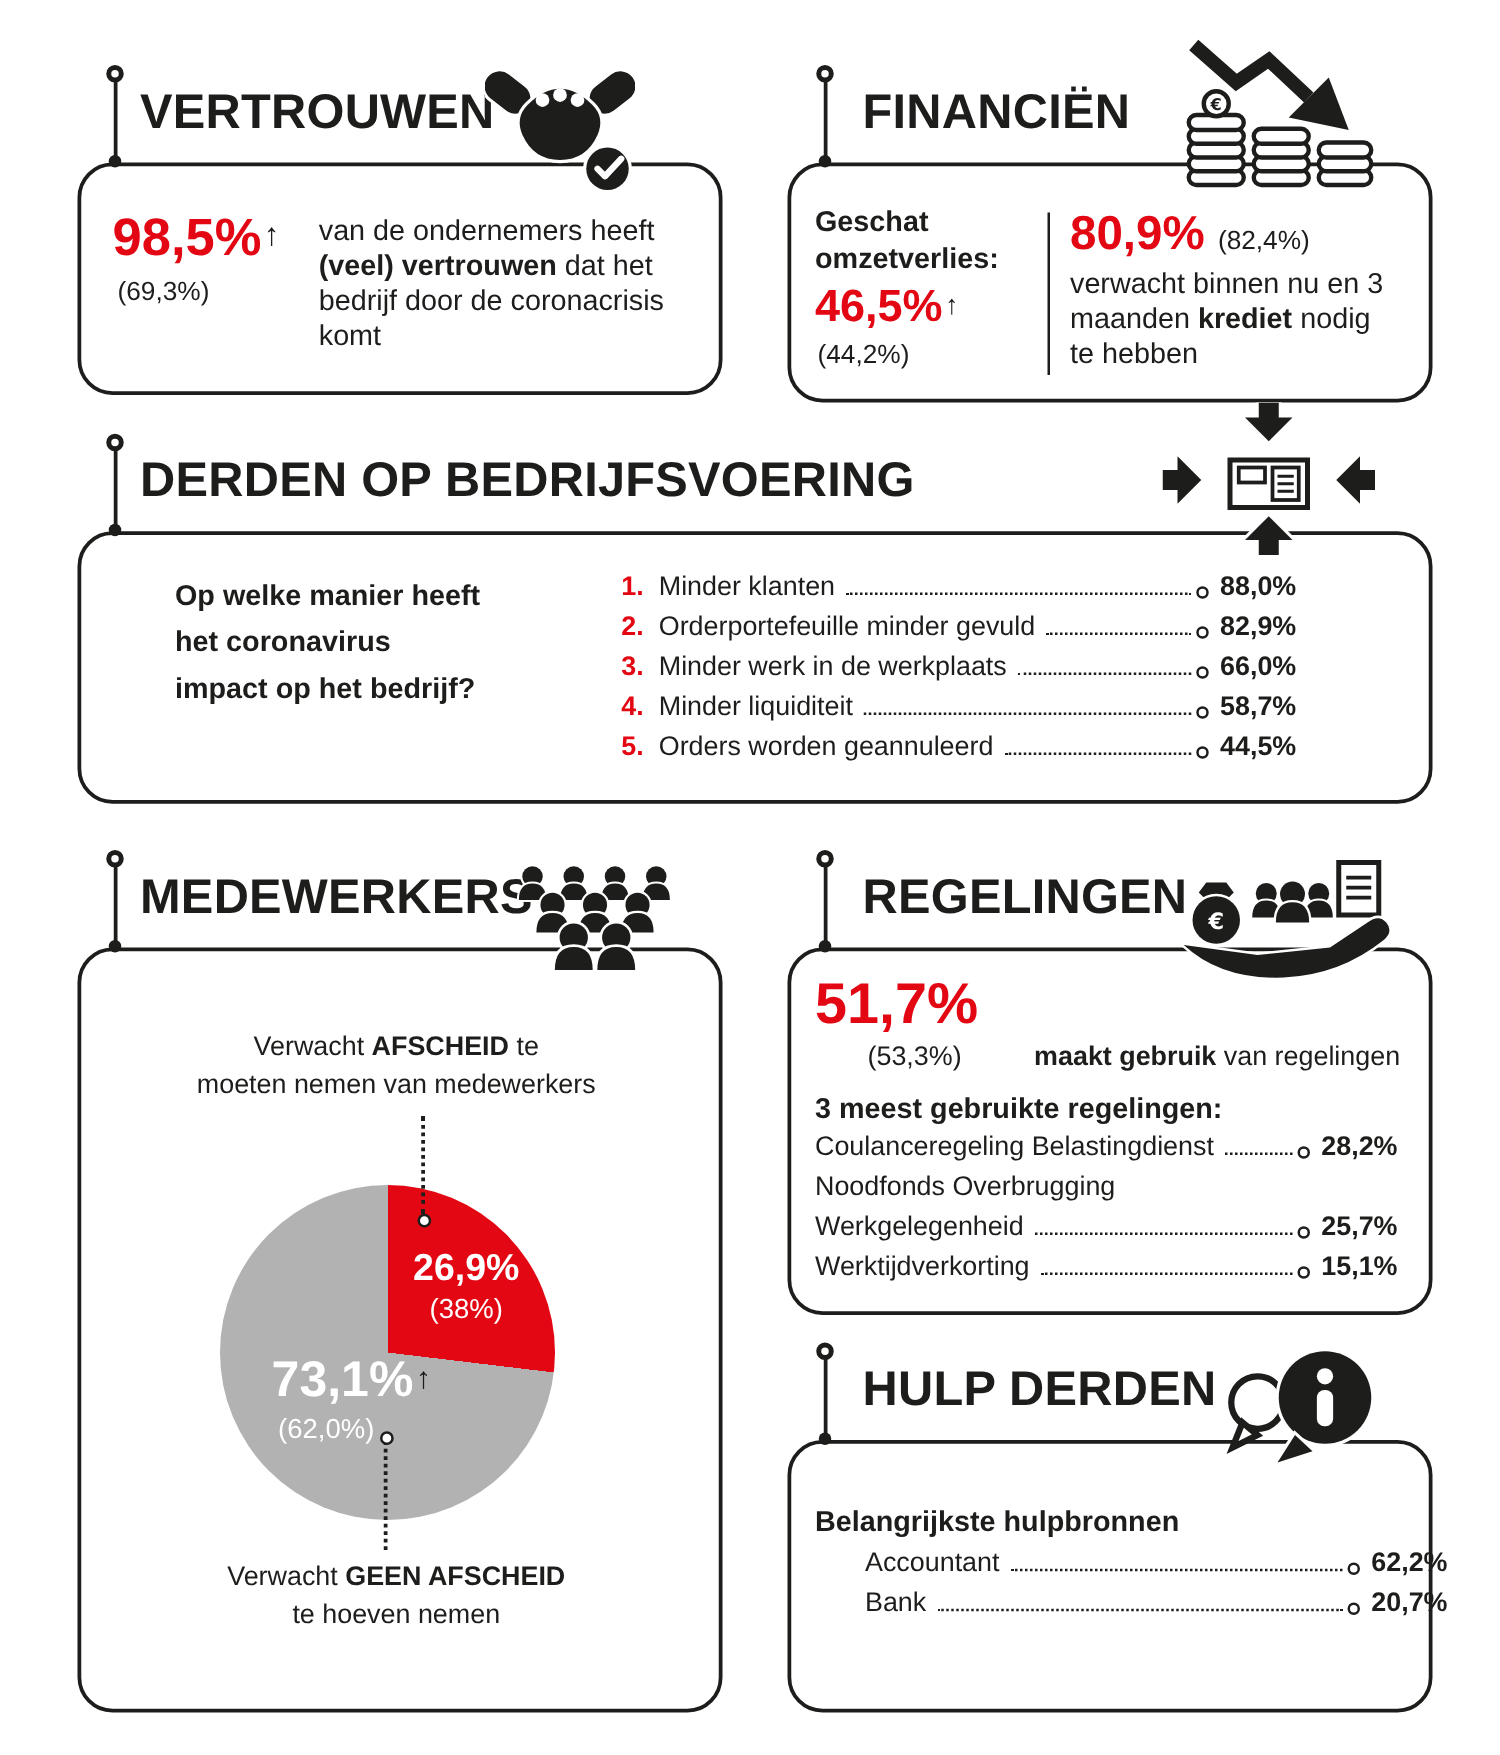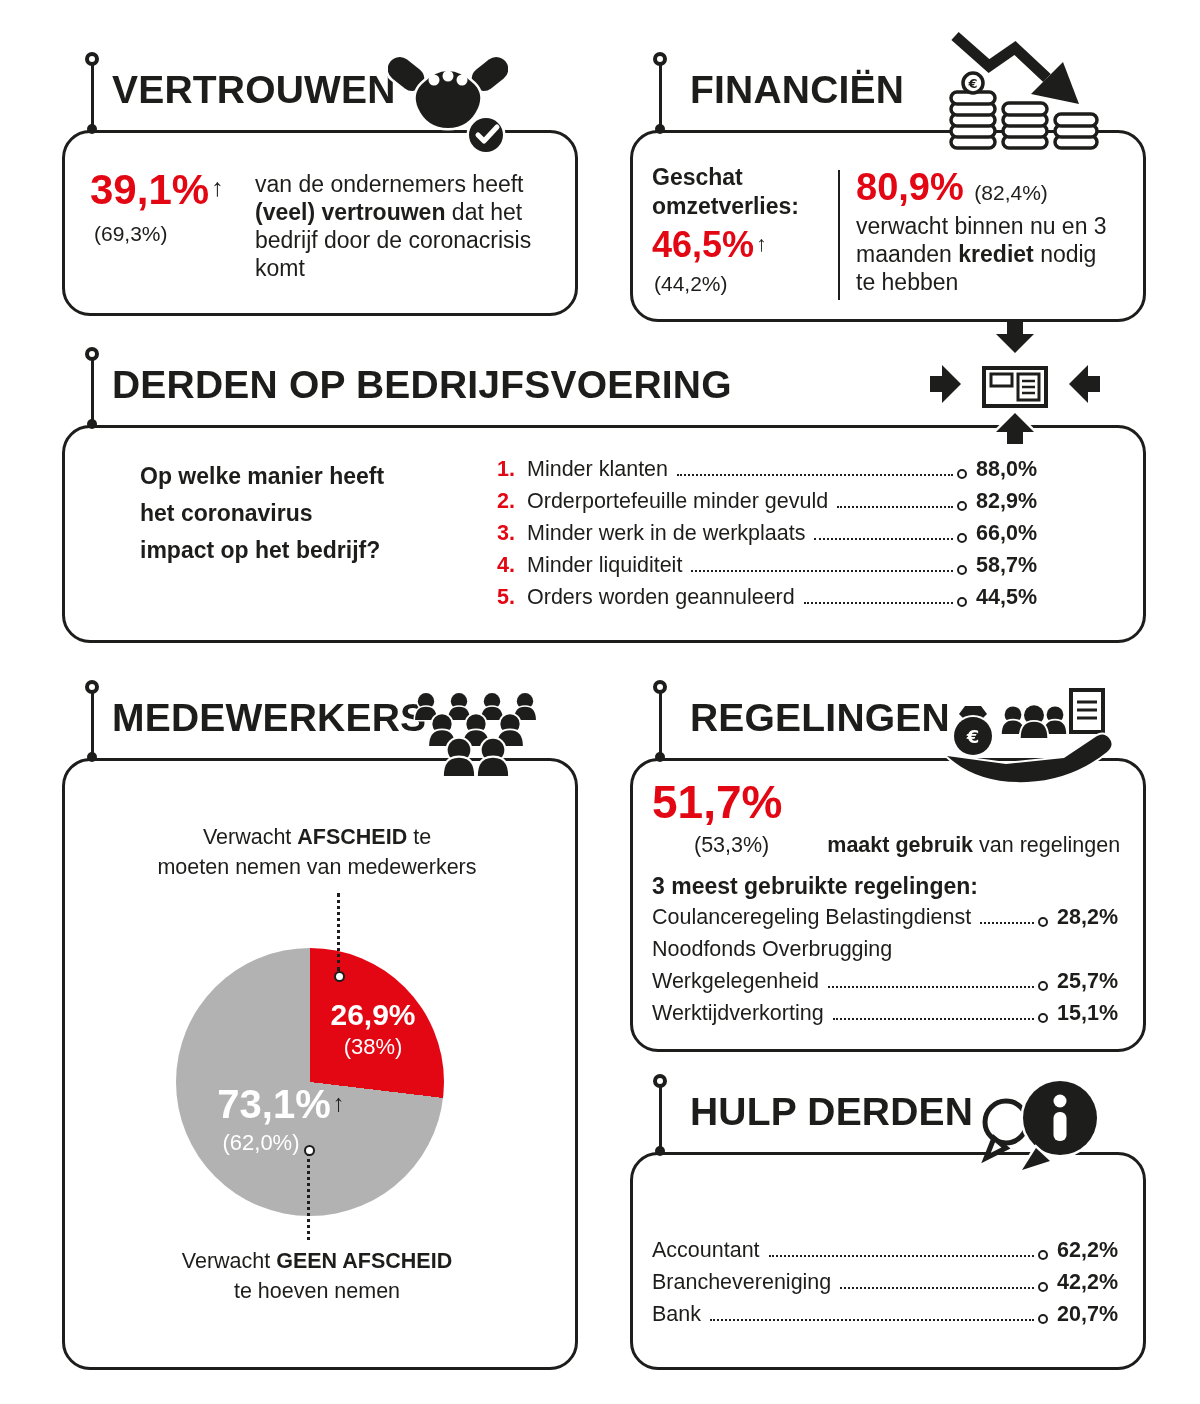--- a/index.html
+++ b/index.html
@@ -213,21 +213,21 @@
     </g>
     <g fill="#1d1d1b" paint-order="stroke" stroke="#fff" stroke-width="5">
       <circle cx="84" cy="42" r="37"></circle>
       <path d="M60 72 l-14 22 l28 -9 z"></path>
     </g>
     <circle cx="84" cy="25" r="6.5" fill="#fff"></circle>
     <rect x="77.5" y="36" width="13" height="29" rx="6" fill="#fff"></rect>
   </svg>
 
   <div class="stat-big red" style="left:90px; top:166px; font-size:42px;">
-    <span>39,1%</span><span class="up">↑</span>
+    <span>98,5%</span><span class="up">↑</span>
   </div>
   <div class="prev" style="left:94px; top:222px;">(69,3%)</div>
   <p class="desc" style="left:255px; top:170px; width:305px;">
     <span>van de ondernemers heeft </span><b>(veel) vertrouwen</b><span> dat het bedrijf door de coronacrisis komt</span>
   </p>
 
   <div class="boldlbl" style="left:652px; top:163px;">
     <div>Geschat</div>
     <div>omzetverlies:</div>
   </div>
@@ -341,34 +341,29 @@
         <span class="value">25,7%</span>
     </div>
     <div class="stat-row">
       <span class="label">Werktijdverkorting</span>
         <span class="leader"></span>
         <span class="endcap"></span>
         <span class="value">15,1%</span>
     </div>
   </div>
 
-  <div class="stat-list" style="left:652px; top:1238px; width:466px;">
+  <div class="boldlbl" style="left:652px; top:1203px;">Belangrijkste hulpbronnen</div>
+  <div class="stat-list" style="left:692px; top:1238px; width:466px;">
     <div class="stat-row">
       <span class="label">Accountant</span>
         <span class="leader"></span>
         <span class="endcap"></span>
         <span class="value">62,2%</span>
     </div>
     <div class="stat-row">
-      <span class="label">Branchevereniging</span>
-        <span class="leader"></span>
-        <span class="endcap"></span>
-        <span class="value">42,2%</span>
-    </div>
-    <div class="stat-row">
       <span class="label">Bank</span>
         <span class="leader"></span>
         <span class="endcap"></span>
         <span class="value">20,7%</span>
     </div>
   </div>
 
 </div>
 
 </body></html>

